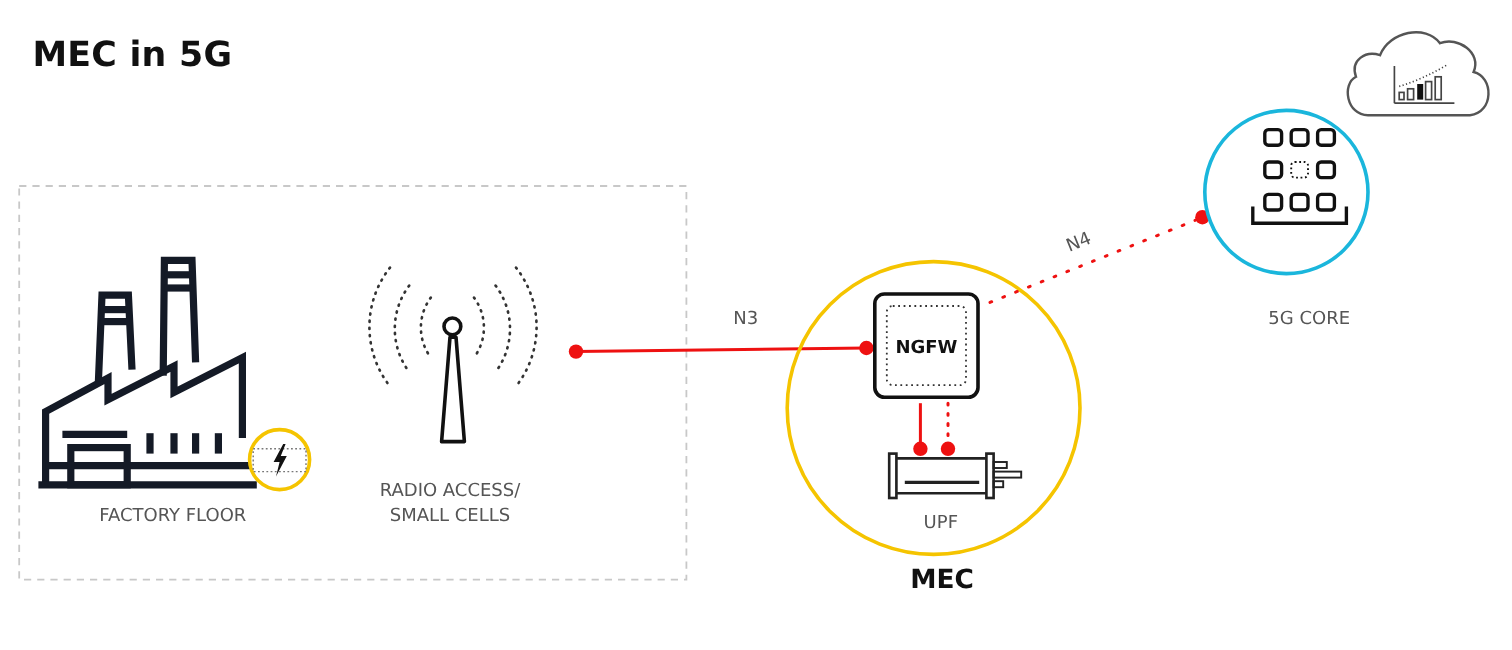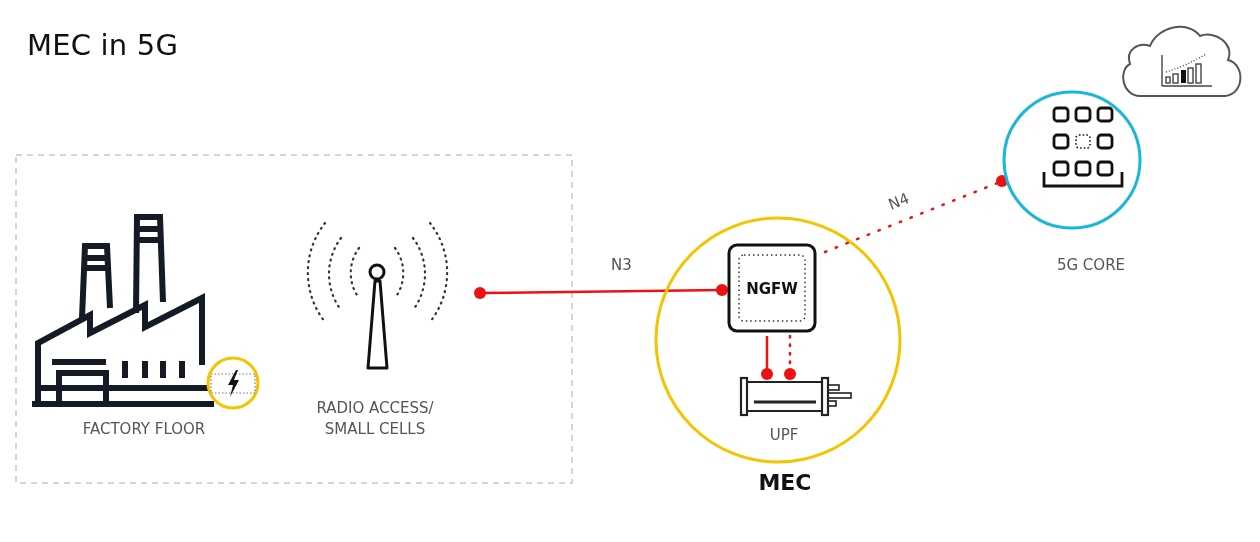--- a/index.html
+++ b/index.html
@@ -1,18 +1,18 @@
 <!DOCTYPE html>
 <html><head>
 <meta charset="utf-8">
 <style>
   html, body { margin:0; padding:0; background:#ffffff; }
   body { width:1260px; height:542px; position:relative; overflow:hidden;
          font-family: "DejaVu Sans", "Liberation Sans", sans-serif; }
-  .title { position:absolute; left:27px; top:28px; font-size:29px; font-weight:normal; color:#111111; letter-spacing:0.2px; }
+  .title { position:absolute; left:27px; top:28px; font-size:29px; font-weight:bold; color:#111111; letter-spacing:0.2px; }
   svg.diagram { position:absolute; left:0; top:0; }
   .lbl { font-family: "DejaVu Sans", "Liberation Sans", sans-serif; fill:#555555; font-size:15px; }
   .lbl-bold { font-family: "DejaVu Sans", "Liberation Sans", sans-serif; fill:#111111; font-size:22px; font-weight:bold; }
   .ngfw-text { font-family: "DejaVu Sans", "Liberation Sans", sans-serif; fill:#111111; font-size:15px; font-weight:bold; }
 </style>
 </head>
 <body>
 
 <div class="title">MEC in 5G</div>
 

